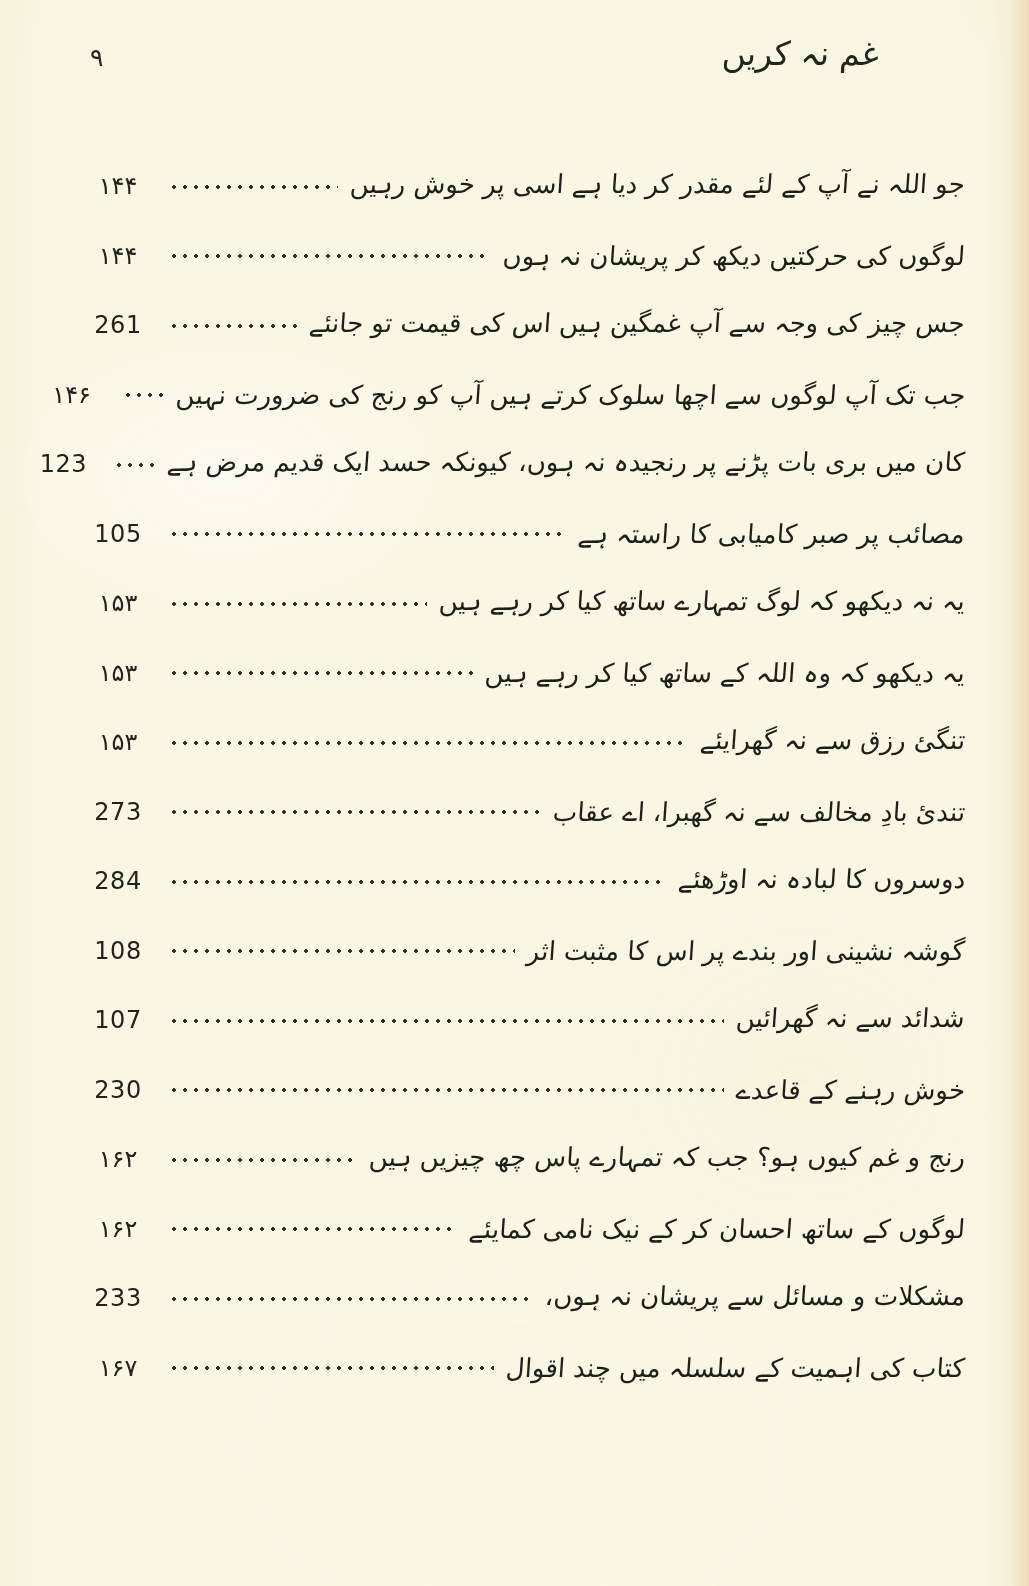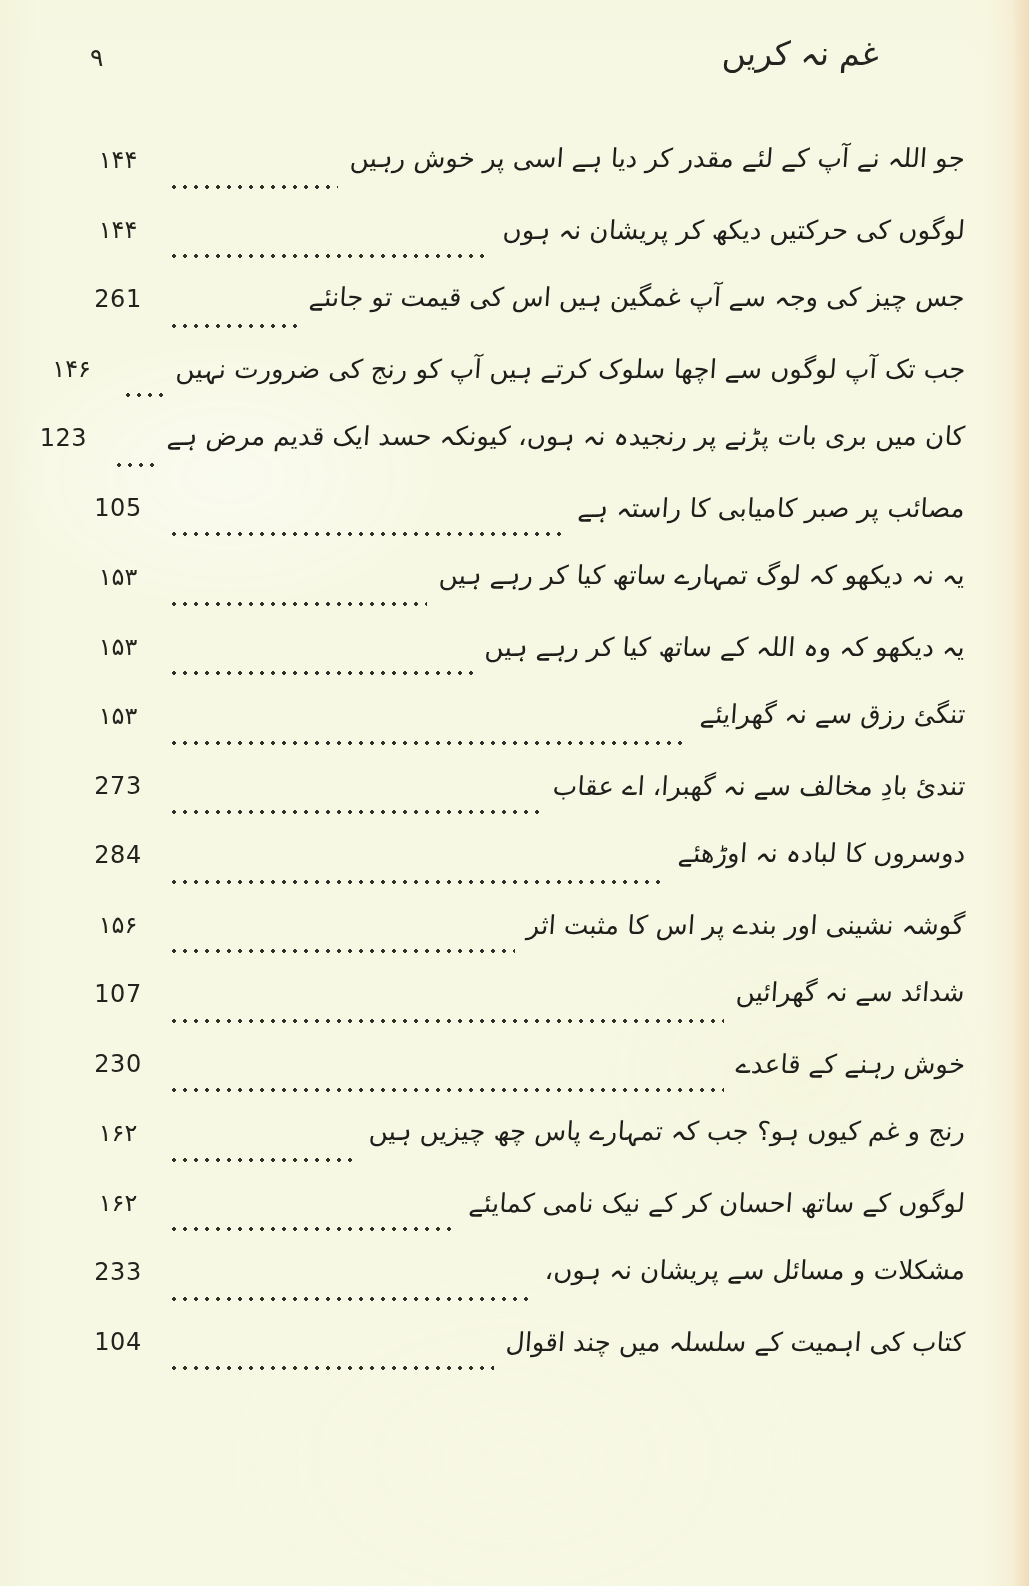--- a/index.html
+++ b/index.html
@@ -131,20 +131,21 @@
   }
 
   .toc-page {
     font-family: "DejaVu Sans", sans-serif;
     font-size: 24px;
     color: #23231d;
     flex: 0 0 92px;
     text-align: center;
     direction: rtl;
     letter-spacing: 0.5px;
+    margin-top: 26px;
   }
 
   
   .toc-row:nth-child(odd)  .toc-title { transform: skewX(-4deg) translateY(-1px); }
   .toc-row:nth-child(even) .toc-title { transform: skewX(-4deg) translateY(1px); }
 </style>
 </head>
 <body>
 
 <div class="page">
@@ -207,21 +208,21 @@
         <div class="toc-page">273</div>
       </div>
       <div class="toc-row">
         <div class="toc-title">دوسروں کا لبادہ نہ اوڑھئے</div>
         <div class="leader"></div>
         <div class="toc-page">284</div>
       </div>
       <div class="toc-row">
         <div class="toc-title">گوشہ نشینی اور بندے پر اس کا مثبت اثر</div>
         <div class="leader"></div>
-        <div class="toc-page">۱۵۶</div>
+        <div class="toc-page">108</div>
       </div>
       <div class="toc-row">
         <div class="toc-title">شدائد سے نہ گھرائیں</div>
         <div class="leader"></div>
         <div class="toc-page">107</div>
       </div>
       <div class="toc-row">
         <div class="toc-title">خوش رہنے کے قاعدے</div>
         <div class="leader"></div>
         <div class="toc-page">230</div>
@@ -237,16 +238,16 @@
         <div class="toc-page">۱۶۲</div>
       </div>
       <div class="toc-row">
         <div class="toc-title">مشکلات و مسائل سے پریشان نہ ہوں،</div>
         <div class="leader"></div>
         <div class="toc-page">233</div>
       </div>
       <div class="toc-row">
         <div class="toc-title">کتاب کی اہمیت کے سلسلہ میں چند اقوال</div>
         <div class="leader"></div>
-        <div class="toc-page">104</div>
+        <div class="toc-page">۱۶۷</div>
       </div>
     </div>
 </div>
 
 </body></html>

